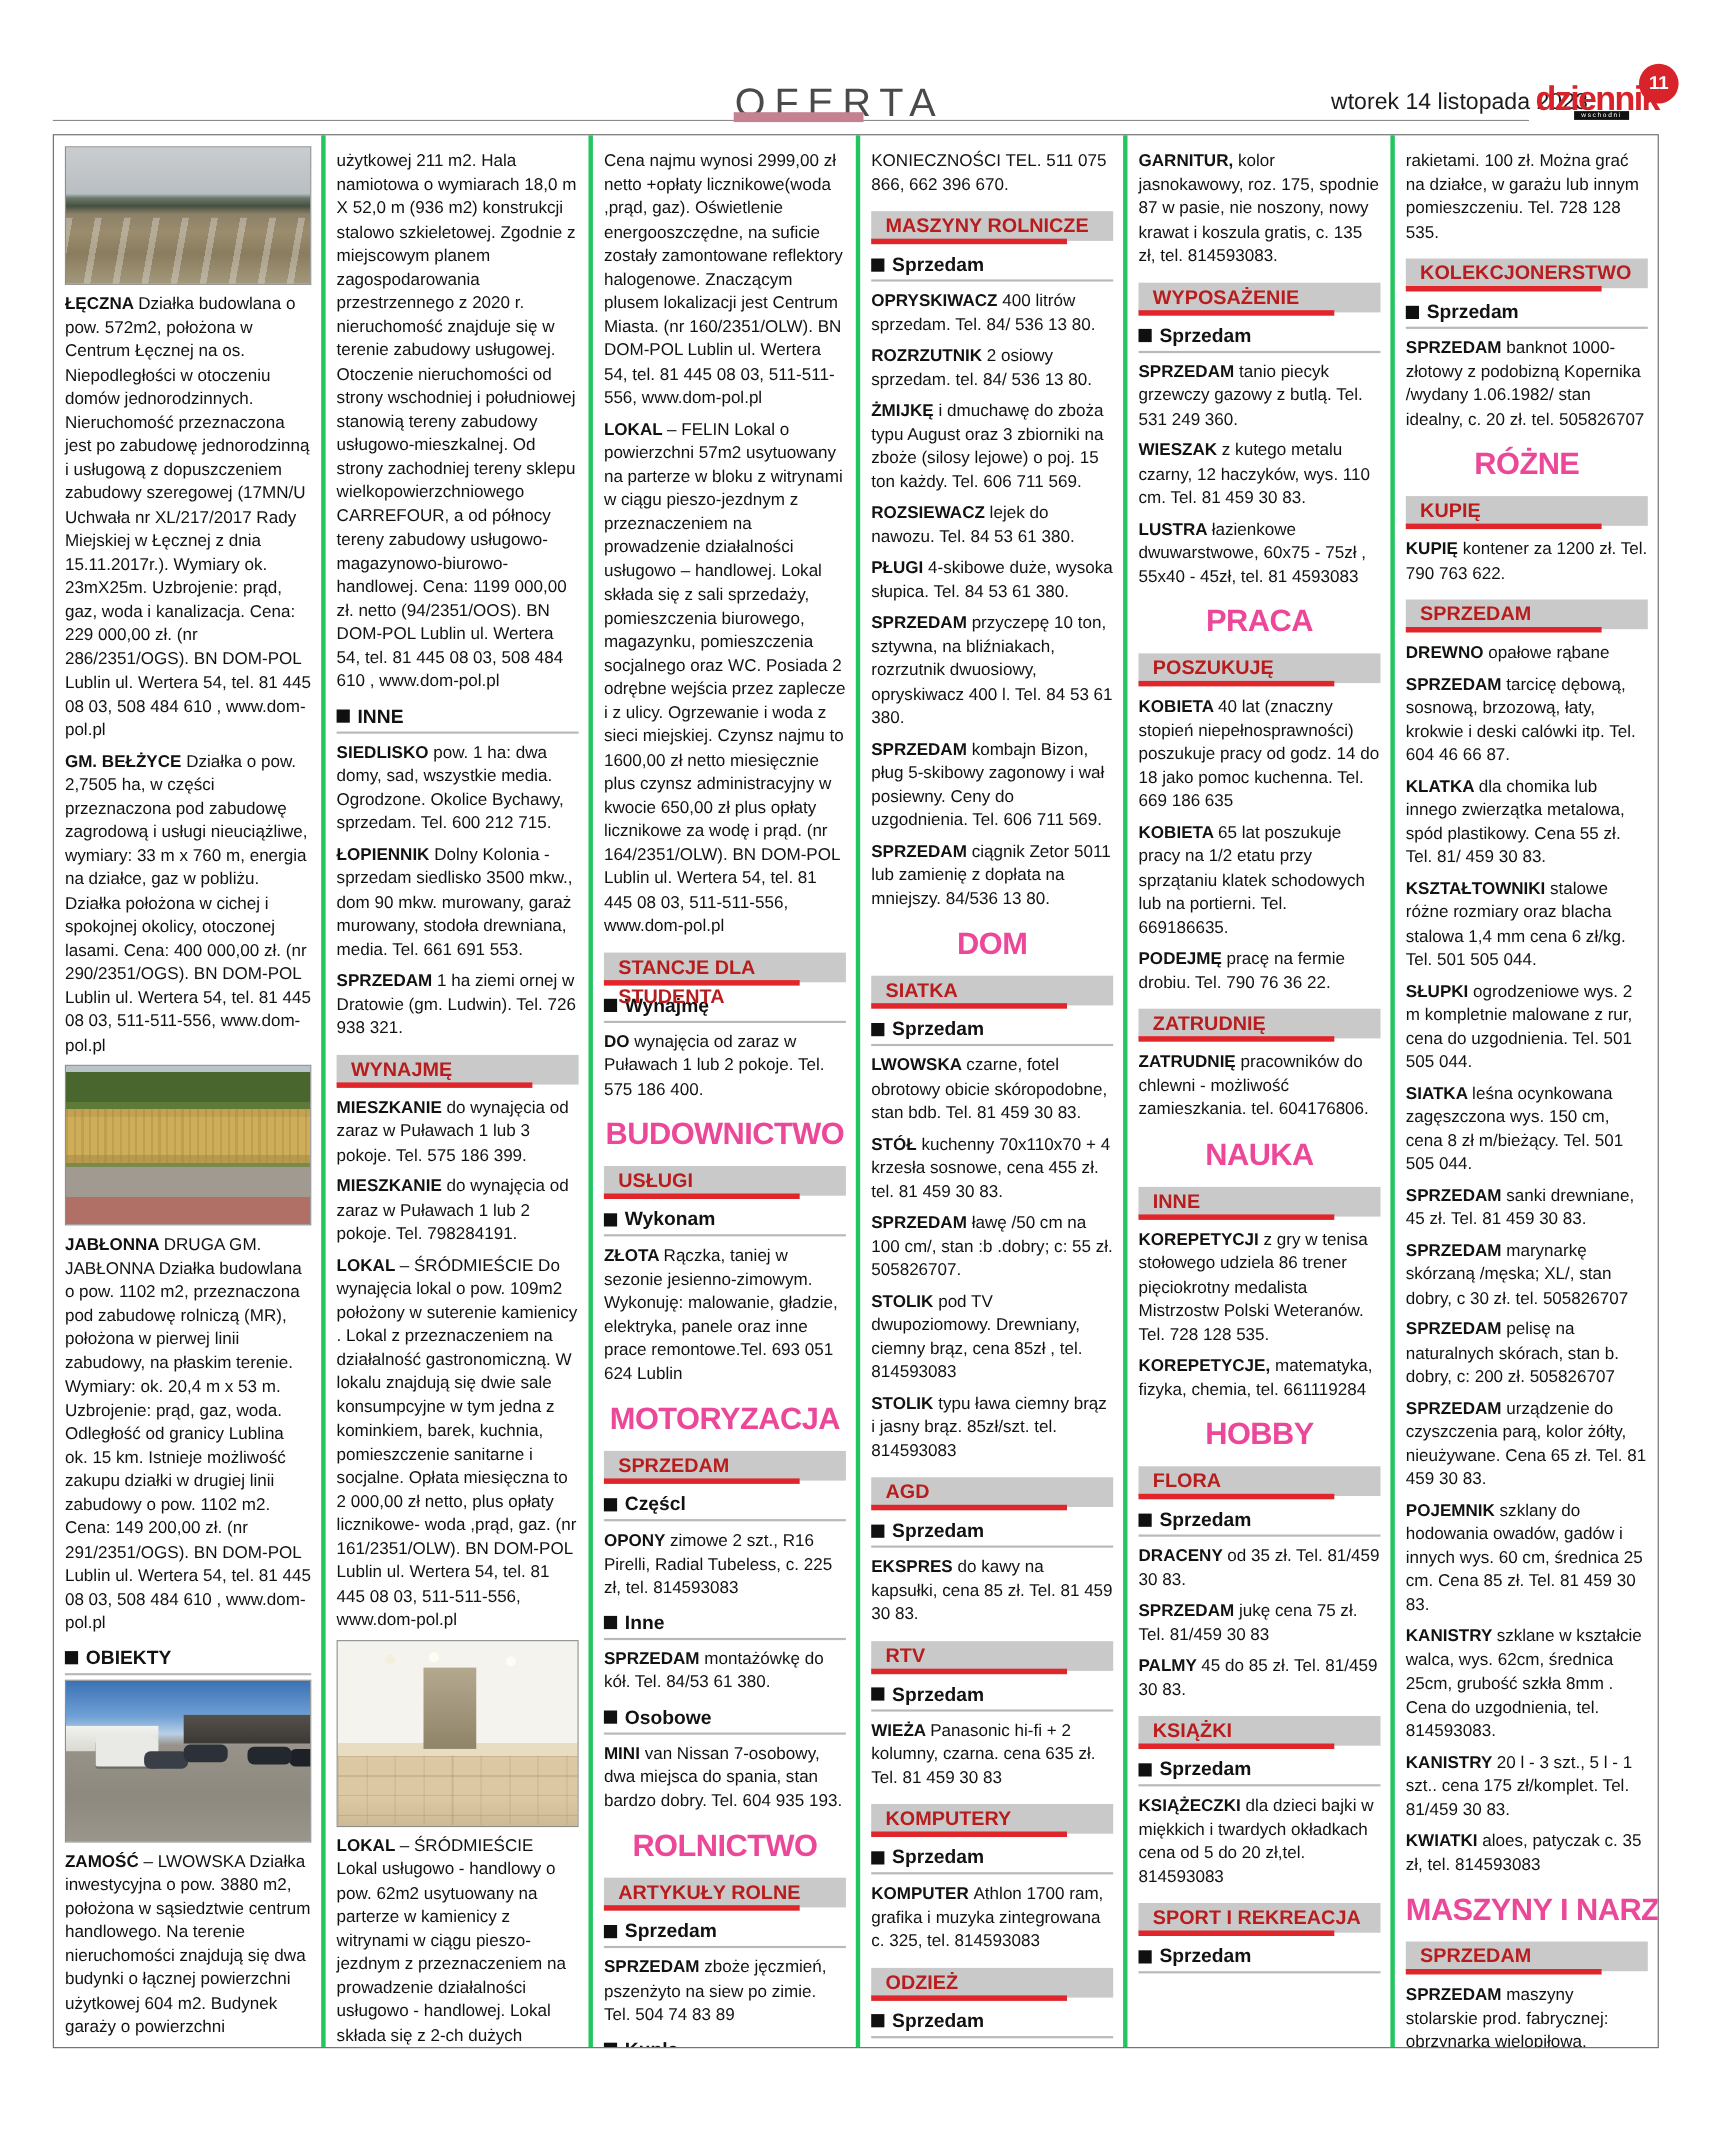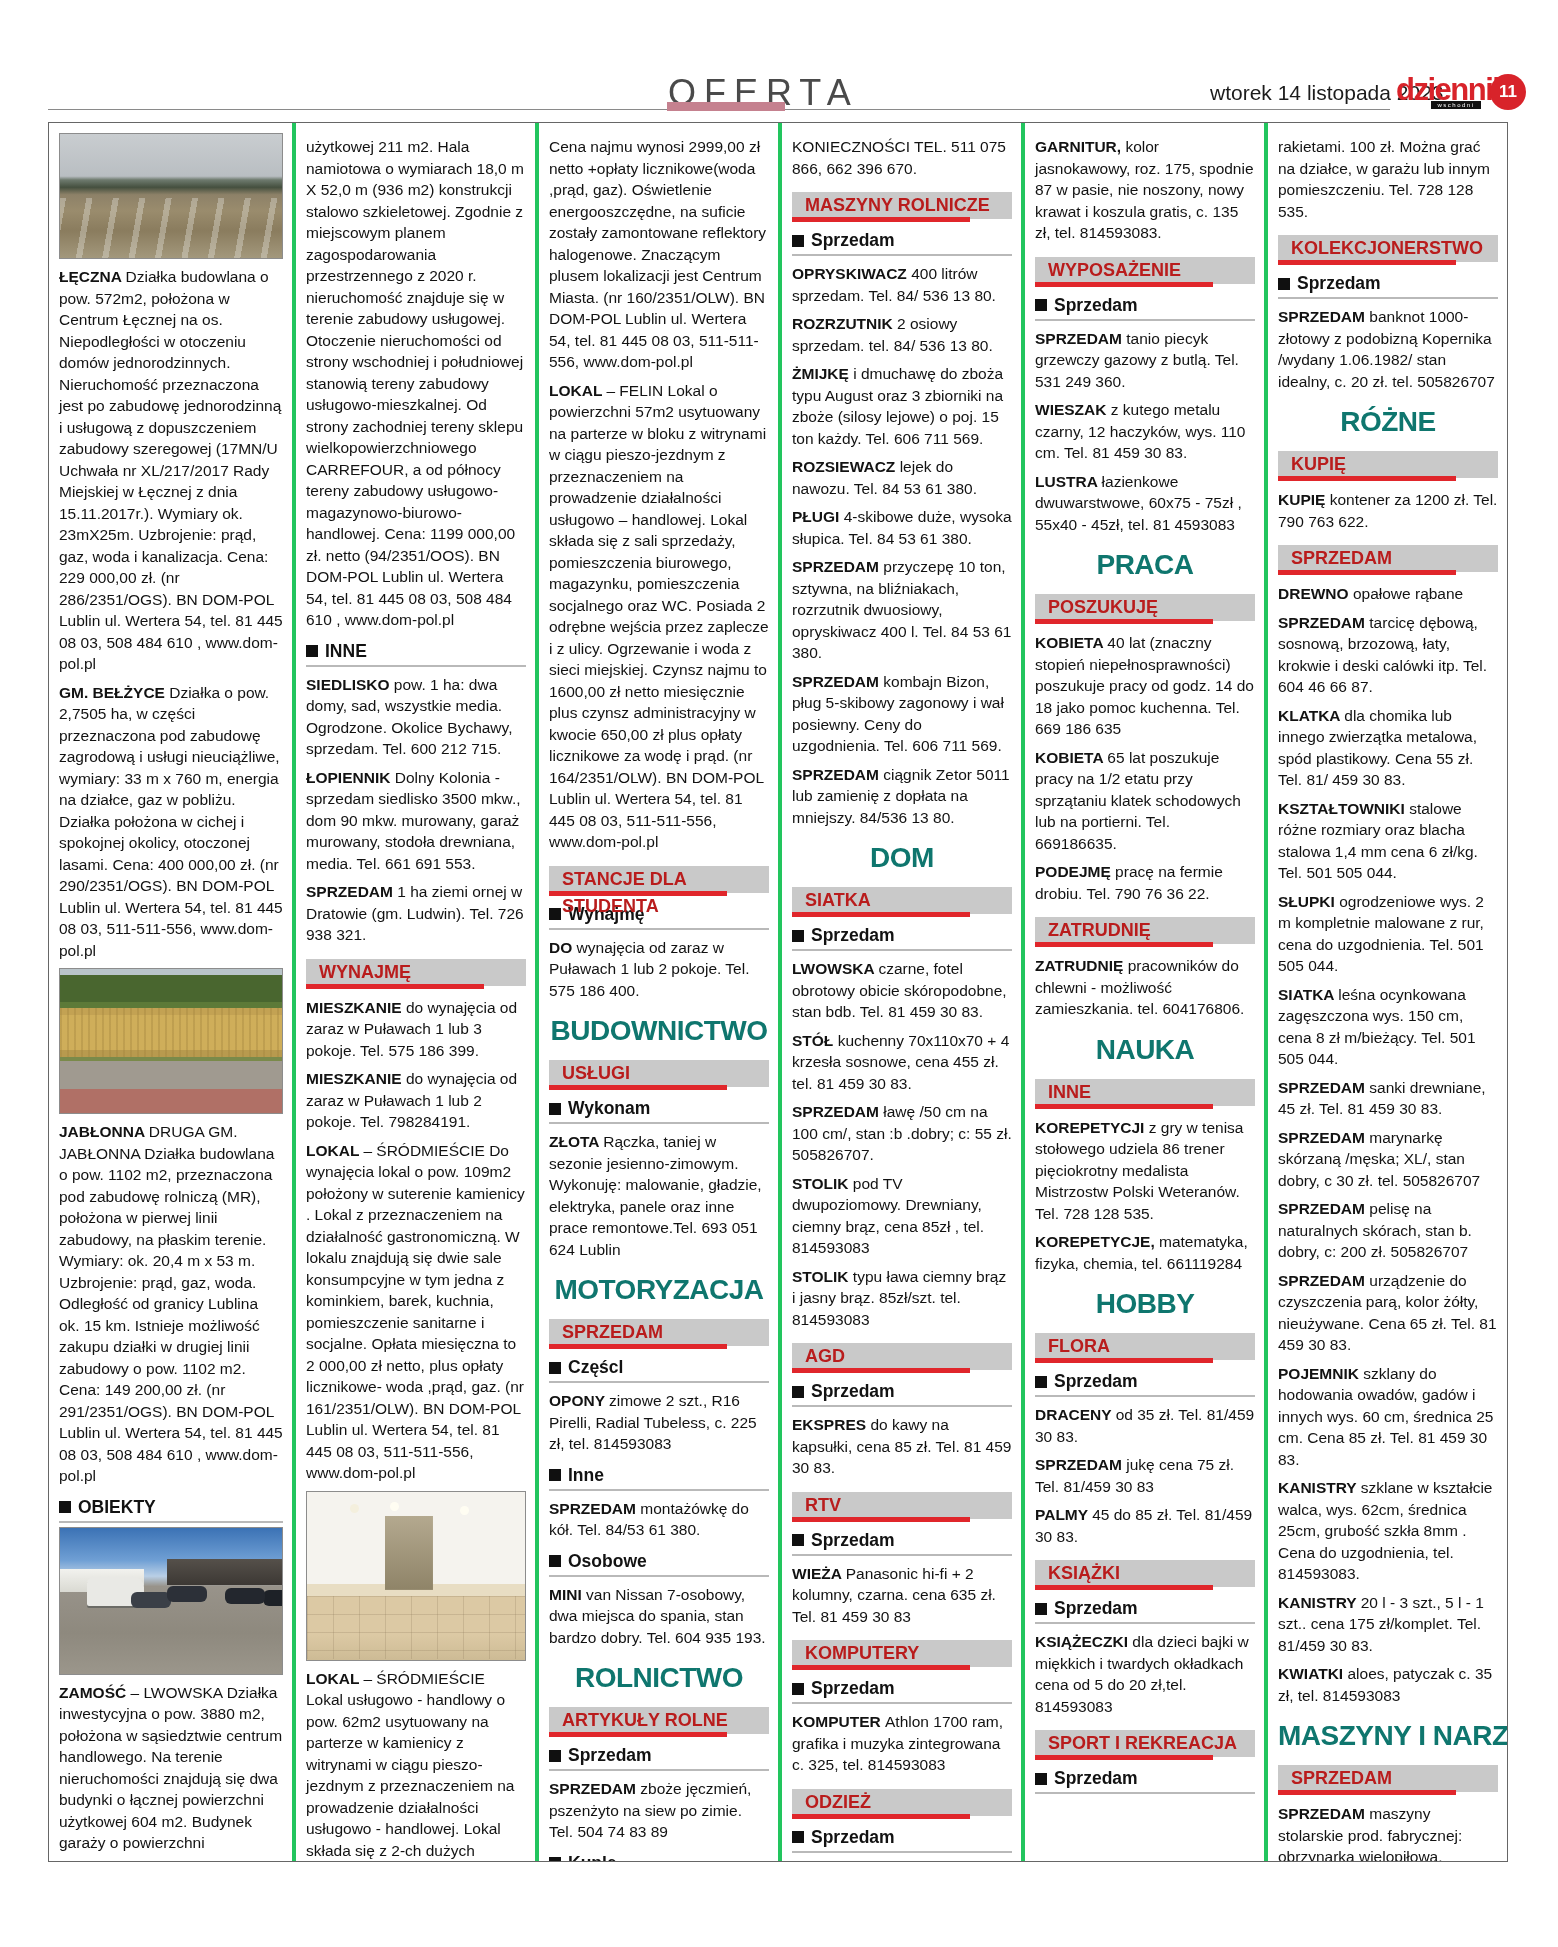--- a/index.html
+++ b/index.html
@@ -8,31 +8,31 @@
   
   .head-rule{position:absolute;left:48px;top:109px;width:1342px;height:1px;background:#8a8a8a;}
   .oferta{position:absolute;left:668px;top:72px;width:120px;text-align:center;
           font-size:36px;letter-spacing:8px;color:#4a4a4a;}
   .oferta-bar{position:absolute;left:667px;top:102px;width:118px;height:9px;background:#c5818f;}
   .date{position:absolute;left:1210px;top:81px;font-size:21px;color:#1c1c1c;}
   .logo{position:absolute;left:1396px;top:72px;font-size:31px;font-weight:700;
         color:#d8232a;letter-spacing:-1.5px;}
   .logo-band{position:absolute;left:1431px;top:101px;width:50px;height:8px;background:#111;
              color:#fff;font-size:6px;line-height:8px;text-align:center;letter-spacing:1.5px;overflow:hidden;}
-  .pagenum{position:absolute;left:1490px;top:74px;width:36px;height:36px;border-radius:50%;
+  .pagenum{position:absolute;left:1490px;top:58px;width:36px;height:36px;border-radius:50%;
            background:#d8232a;color:#fff;font-weight:700;font-size:17px;text-align:center;line-height:36px;}
   
   .board{position:absolute;left:48px;top:122px;width:1460px;height:1740px;
          border:1.5px solid #666;display:grid;grid-template-columns:repeat(6,1fr);box-sizing:border-box;}
   .col{padding:6px 9px 8px 10px;overflow:hidden;border-left:4px solid #22c55e;box-sizing:border-box;}
   .col:first-child{border-left:none;}
   
   .ad{margin:7px 0;font-size:15.5px;line-height:21.5px;}
   .ad b{font-weight:700;}
-  .category{margin:14px 0 6px;font-size:28px;font-weight:700;color:#0f766e;
+  .category{margin:14px 0 6px;font-size:28px;font-weight:700;color:#ec4899;
             text-align:center;letter-spacing:-0.5px;white-space:nowrap;}
   .secbar{position:relative;margin:13px 0 11px;background:#c9c9c9;height:27px;line-height:27px;
           padding-left:13px;font-size:18px;font-weight:700;color:#b91c1c;}
   .secbar::after{content:"";position:absolute;left:0;bottom:-3px;width:81%;height:5px;background:#e0262b;}
   .sub{display:flex;align-items:center;gap:7px;margin:10px 0 3px;padding-bottom:3px;
        border-bottom:2.5px solid #b9b9b9;font-size:17.5px;font-weight:700;}
   .sq{width:12px;height:12px;background:#101010;flex:0 0 auto;}
   
   .ph{width:100%;margin:4px 0 6px;border:1px solid #8c8c8c;box-sizing:border-box;position:relative;overflow:hidden;}
   .ph-plot-winter{height:126px;background:

